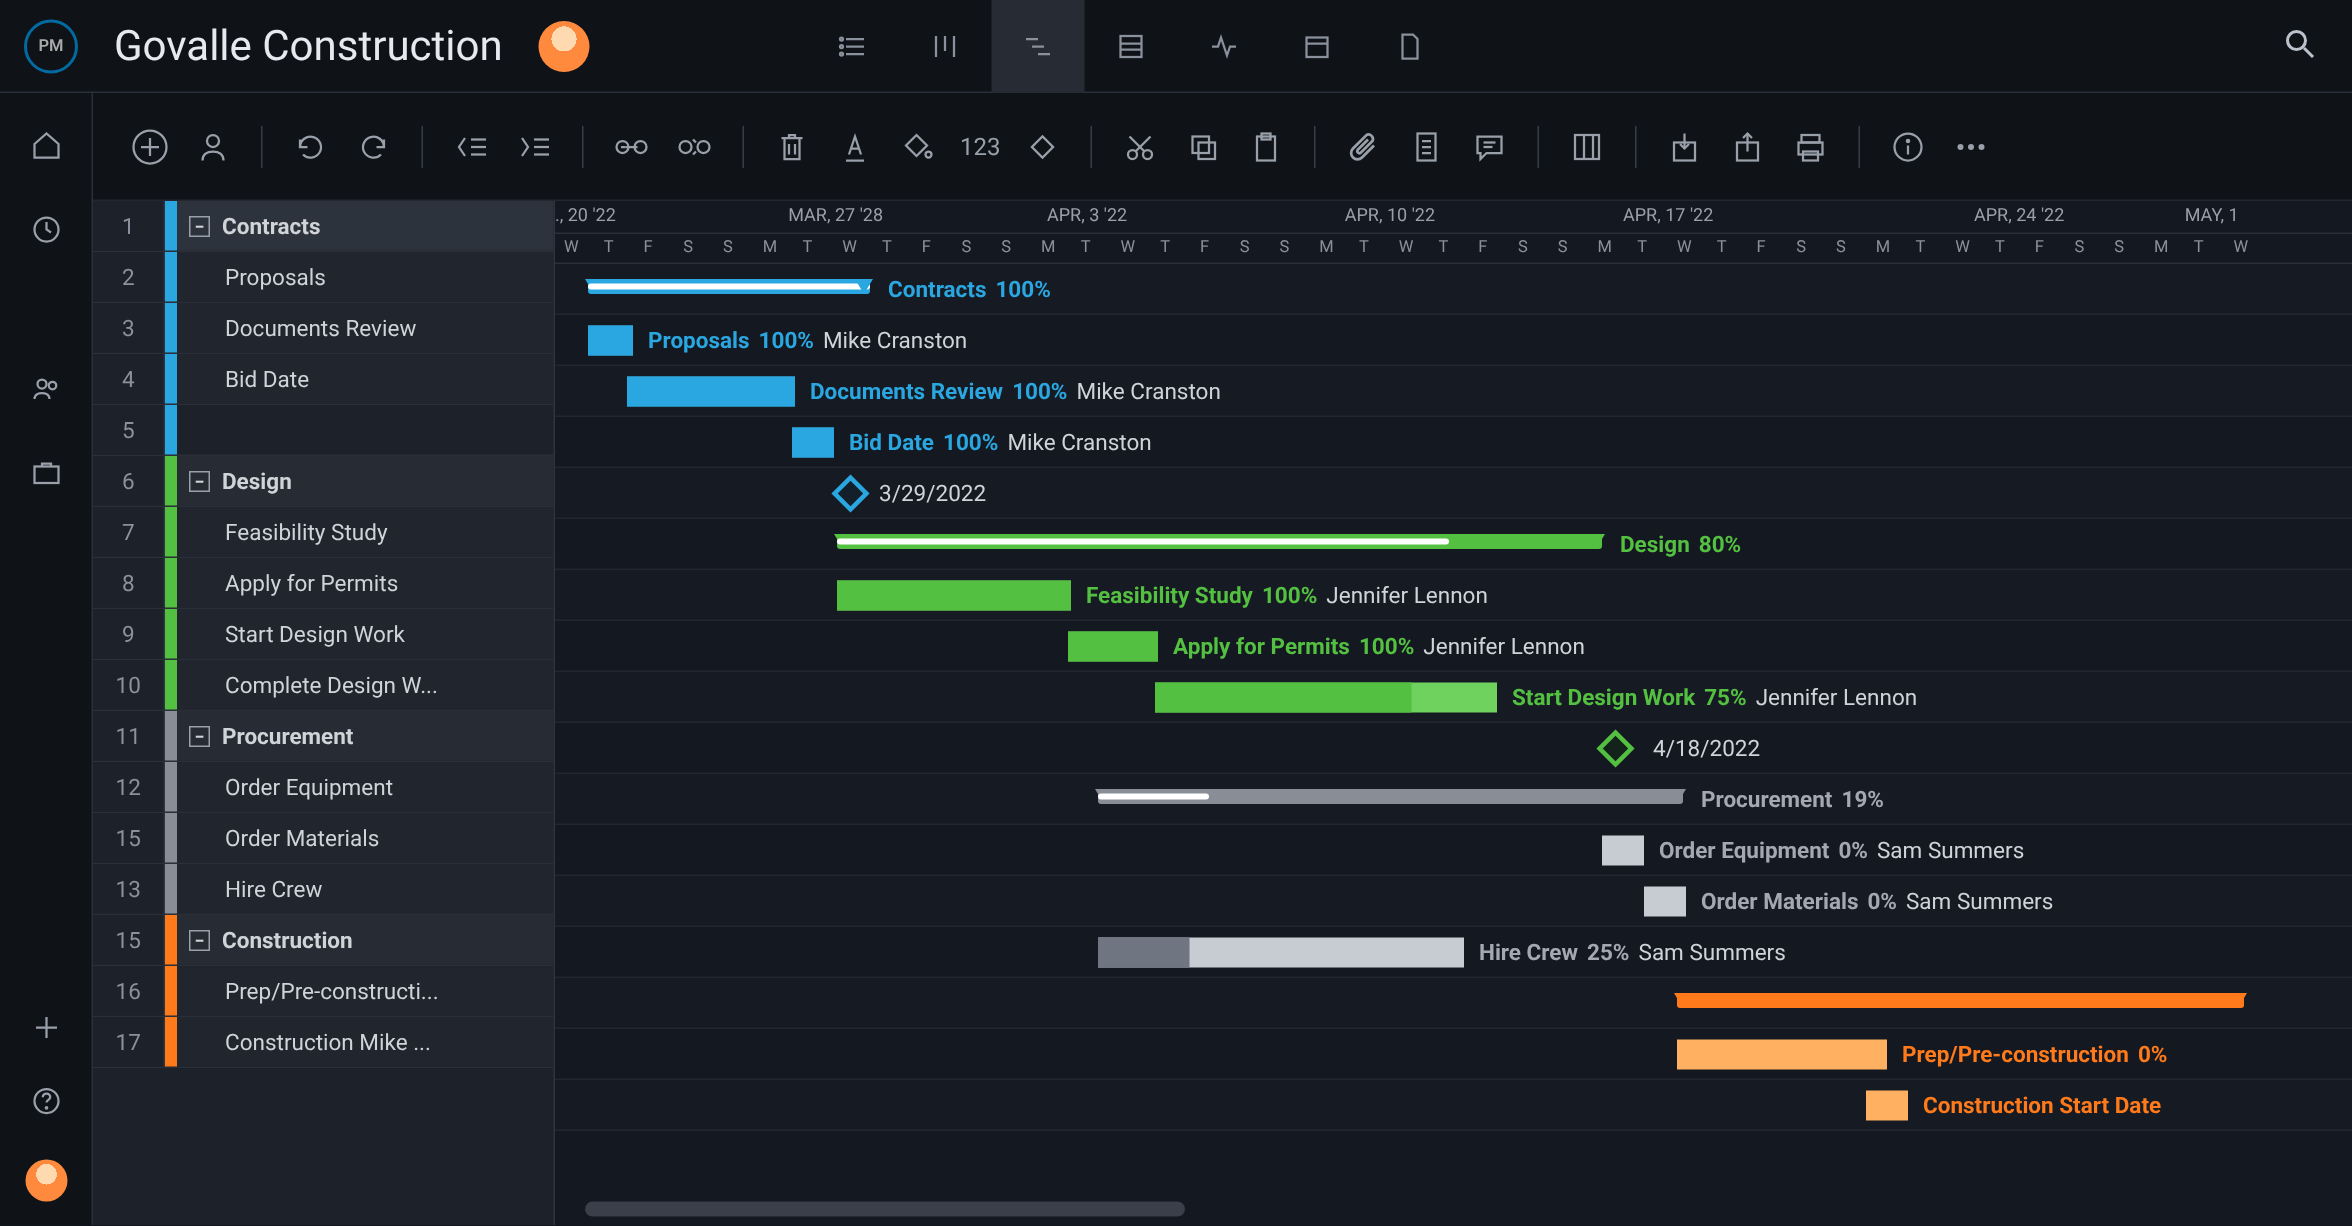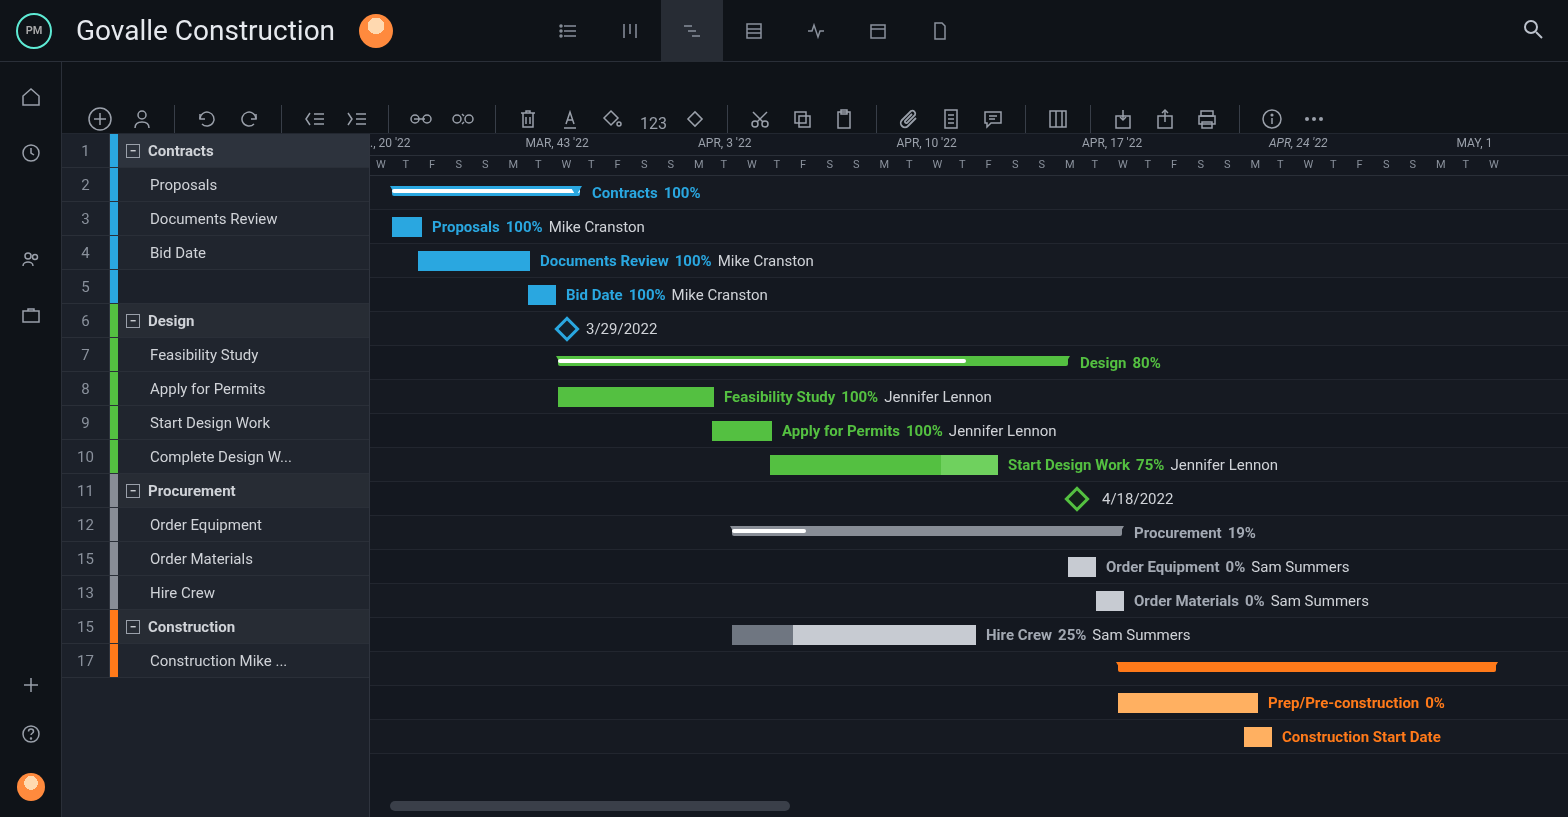--- a/index.html
+++ b/index.html
@@ -16,21 +16,21 @@
   
   .topbar {
     height: 62px;
     display: flex;
     align-items: center;
     border-bottom: 1px solid #2a2f38;
     padding: 0 16px 0 0;
   }
   .logo-circle {
     width: 36px; height: 36px; border-radius: 50%;
-    border: 2px solid #5eead4; display:flex; align-items:center; justify-content:center;
+    border: 2px solid #0369a1; display:flex; align-items:center; justify-content:center;
     margin: 0 16px; font-size: 11px; color:#aaa; font-weight:600;
   }
   .project-title { font-size: 28px; color: #e6e9ee; font-weight: 400; margin-left: 8px; }
   .avatar {
     width: 34px; height: 34px; border-radius: 50%;
     background: radial-gradient(circle at 50% 35%, #ffd9b0 0 30%, #ff8a3d 30% 100%);
     margin-left: 24px;
   }
   .view-tabs { display:flex; gap: 0; margin-left: auto; margin-right: 400px; }
   .view-tab {
@@ -47,21 +47,21 @@
     display:flex; flex-direction:column; align-items:center; padding-top:24px; gap:30px;
   }
   .sidenav-icon { color:#9aa0aa; cursor:pointer; }
   .sidenav-bottom { margin-top:auto; display:flex; flex-direction:column; align-items:center; gap:24px; padding-bottom:16px; }
   .mini-avatar { width:28px; height:28px; border-radius:50%; background: radial-gradient(circle at 50% 35%, #ffd9b0 0 30%, #ff8a3d 30% 100%); }
 
   .content { flex:1; display:flex; flex-direction:column; min-width:0; }
 
   
   .toolbar {
-    height: 72px; display:flex; align-items:flex-end; gap:14px; padding: 0 24px;
+    height: 72px; display:flex; align-items:center; gap:14px; padding: 0 24px;
     color:#9aa0aa;
     border-bottom: 1px solid #222730;
   }
   .toolbar .sep { width:1px; height:28px; background:#383e48; margin:0 4px; }
   .tool-btn { width:28px; height:28px; display:flex; align-items:center; justify-content:center; cursor:pointer; }
   .tool-btn svg { display:block; }
   .tool-text { font-size:16px; color:#9aa0aa; }
 
   
   .grid-area { flex:1; display:flex; min-height:0; }
@@ -518,38 +518,46 @@
             </div>
             <div class="tl-row group">
               <div class="idx">15</div>
               <div class="colorbar" style="background: rgb(255, 122, 26);"></div>
               <div class="name">
                 <div class="expbox">−</div>
                 <span>Construction</span>
               </div>
             </div>
             <div class="tl-row">
+              <div class="idx">16</div>
+              <div class="colorbar" style="background: rgb(255, 122, 26);"></div>
+              <div class="name">
+                <div class="indent"></div>
+                <span>Prep/Pre-constructi...</span>
+              </div>
+            </div>
+            <div class="tl-row">
               <div class="idx">17</div>
               <div class="colorbar" style="background: rgb(255, 122, 26);"></div>
               <div class="name">
                 <div class="indent"></div>
                 <span>Construction Mike ...</span>
               </div>
             </div>
           </div>
       </div>
 
       <div class="timeline">
         <div class="tl-scale-top" id="scale-top">
             <div style="left: 0px;">., 20 '22</div>
-            <div style="left: 155.5px;">MAR, 43 '22</div>
+            <div style="left: 155.5px;">MAR, 27 '28</div>
             <div style="left: 328px;">APR, 3 '22</div>
             <div style="left: 526.5px;">APR, 10 '22</div>
             <div style="left: 712px;">APR, 17 '22</div>
-            <div style="left: 899px; font-style: italic;">APR, 24 '22</div>
+            <div style="left: 946px;">APR, 24 '22</div>
             <div style="left: 1086.5px;">MAY, 1</div>
           </div>
         <div class="tl-scale-days" id="scale-days">
             <span style="left: 6px;">W</span>
             <span style="left: 32.5px;">T</span>
             <span style="left: 59px;">F</span>
             <span style="left: 85.5px;">S</span>
             <span style="left: 112px;">S</span>
             <span style="left: 138.5px;">M</span>
             <span style="left: 165px;">T</span>

